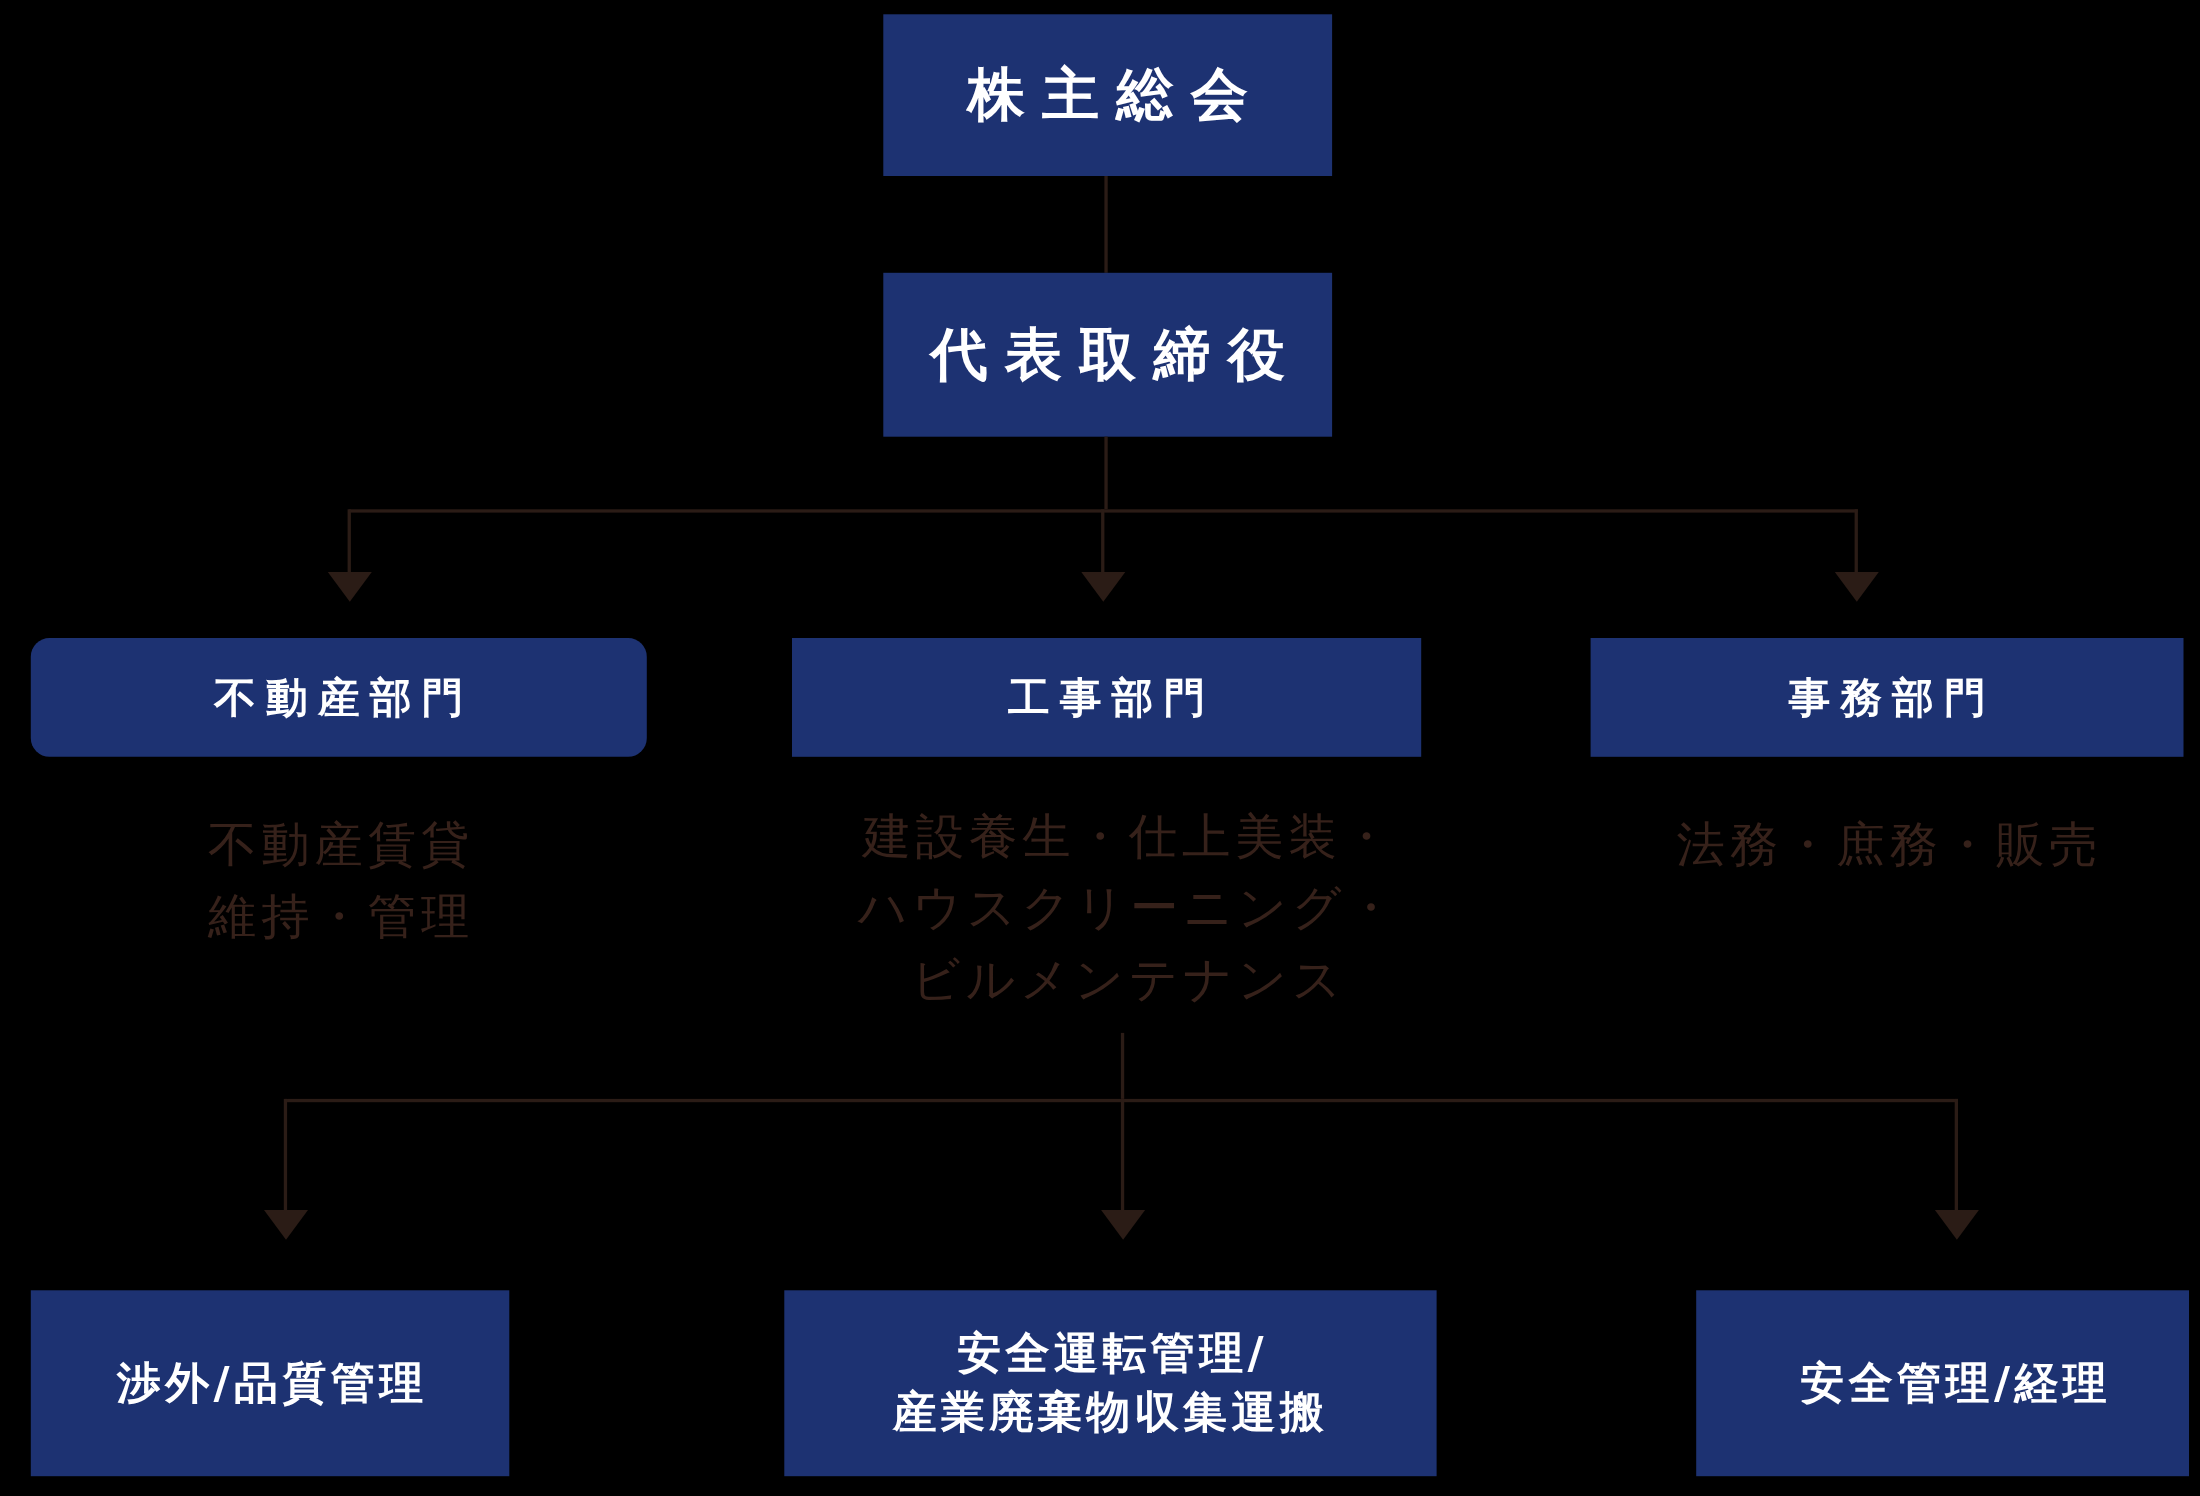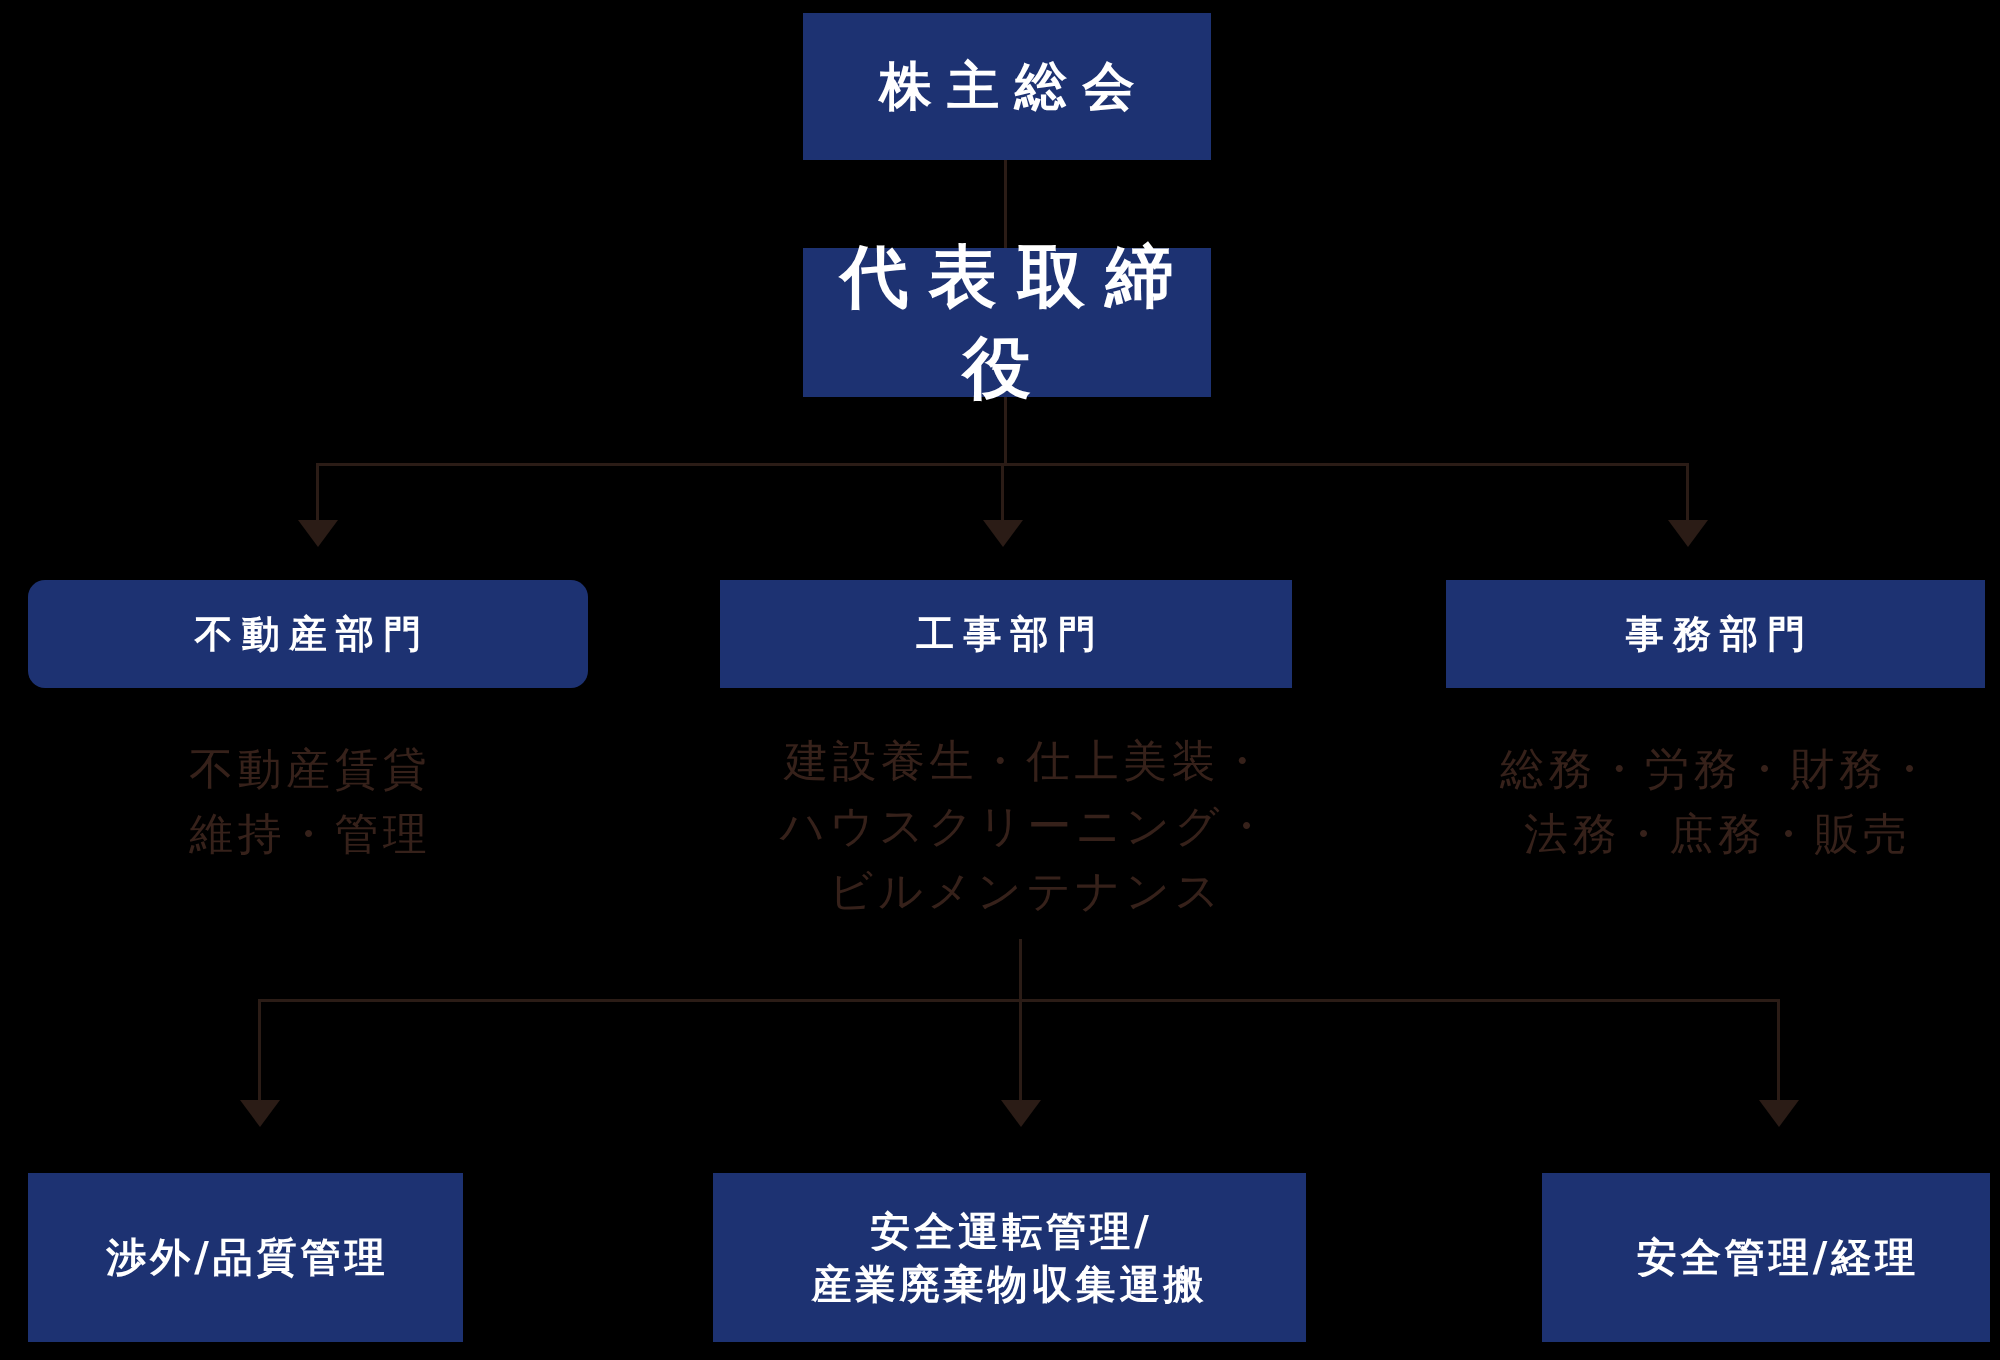--- a/index.html
+++ b/index.html
@@ -26,21 +26,21 @@
     color:var(--box-text);
     display:flex;
     align-items:center;
     justify-content:center;
     text-align:center;
     font-weight:bold;
   }
   .node .lbl{display:block;}
 
   .n-shareholders{left:803px;top:13px;width:408px;height:147px;font-size:52px;letter-spacing:.3em;text-indent:.3em;align-items:center;}
-  .n-president  {left:803px;top:248px;width:408px;height:149px;font-size:68px;letter-spacing:.3em;text-indent:.3em;}
+  .n-president  {left:803px;top:248px;width:408px;height:149px;font-size:52px;letter-spacing:.3em;text-indent:.3em;}
 
   .n-dept{top:580px;height:108px;font-size:38px;letter-spacing:.24em;text-indent:.24em;}
   .n-dept1{left:28px;width:560px;border-radius:17px;}
   .n-dept2{left:720px;width:572px;}
   .n-dept3{left:1446px;width:539px;}
 
   .n-sub{top:1173px;height:169px;font-size:40px;letter-spacing:.1em;text-indent:.1em;}
   .n-sub1{left:28px;width:435px;}
   .n-sub2{left:713px;width:593px;line-height:1.32;}
   .n-sub3{left:1542px;width:448px;padding-left:20px;}
@@ -132,21 +132,20 @@
   <div class="desc desc1">
     <div>不動産賃貸</div>
     <div>維持・管理</div>
   </div>
   <div class="desc desc2">
     <div>建設養生・仕上美装・</div>
     <div>ハウスクリーニング・</div>
     <div>ビルメンテナンス</div>
   </div>
   <div class="desc desc3">
-    <div>総務・労務・財務・</div>
     <div>法務・庶務・販売</div>
   </div>
 
   <div class="line vline v-mid"></div>
   <div class="line hline h-row2"></div>
   <div class="line vline v-e1"></div>
   <div class="line vline v-e2"></div>
   <div class="line vline v-e3"></div>
   <div class="arrow a-e1"></div>
   <div class="arrow a-e2"></div>

